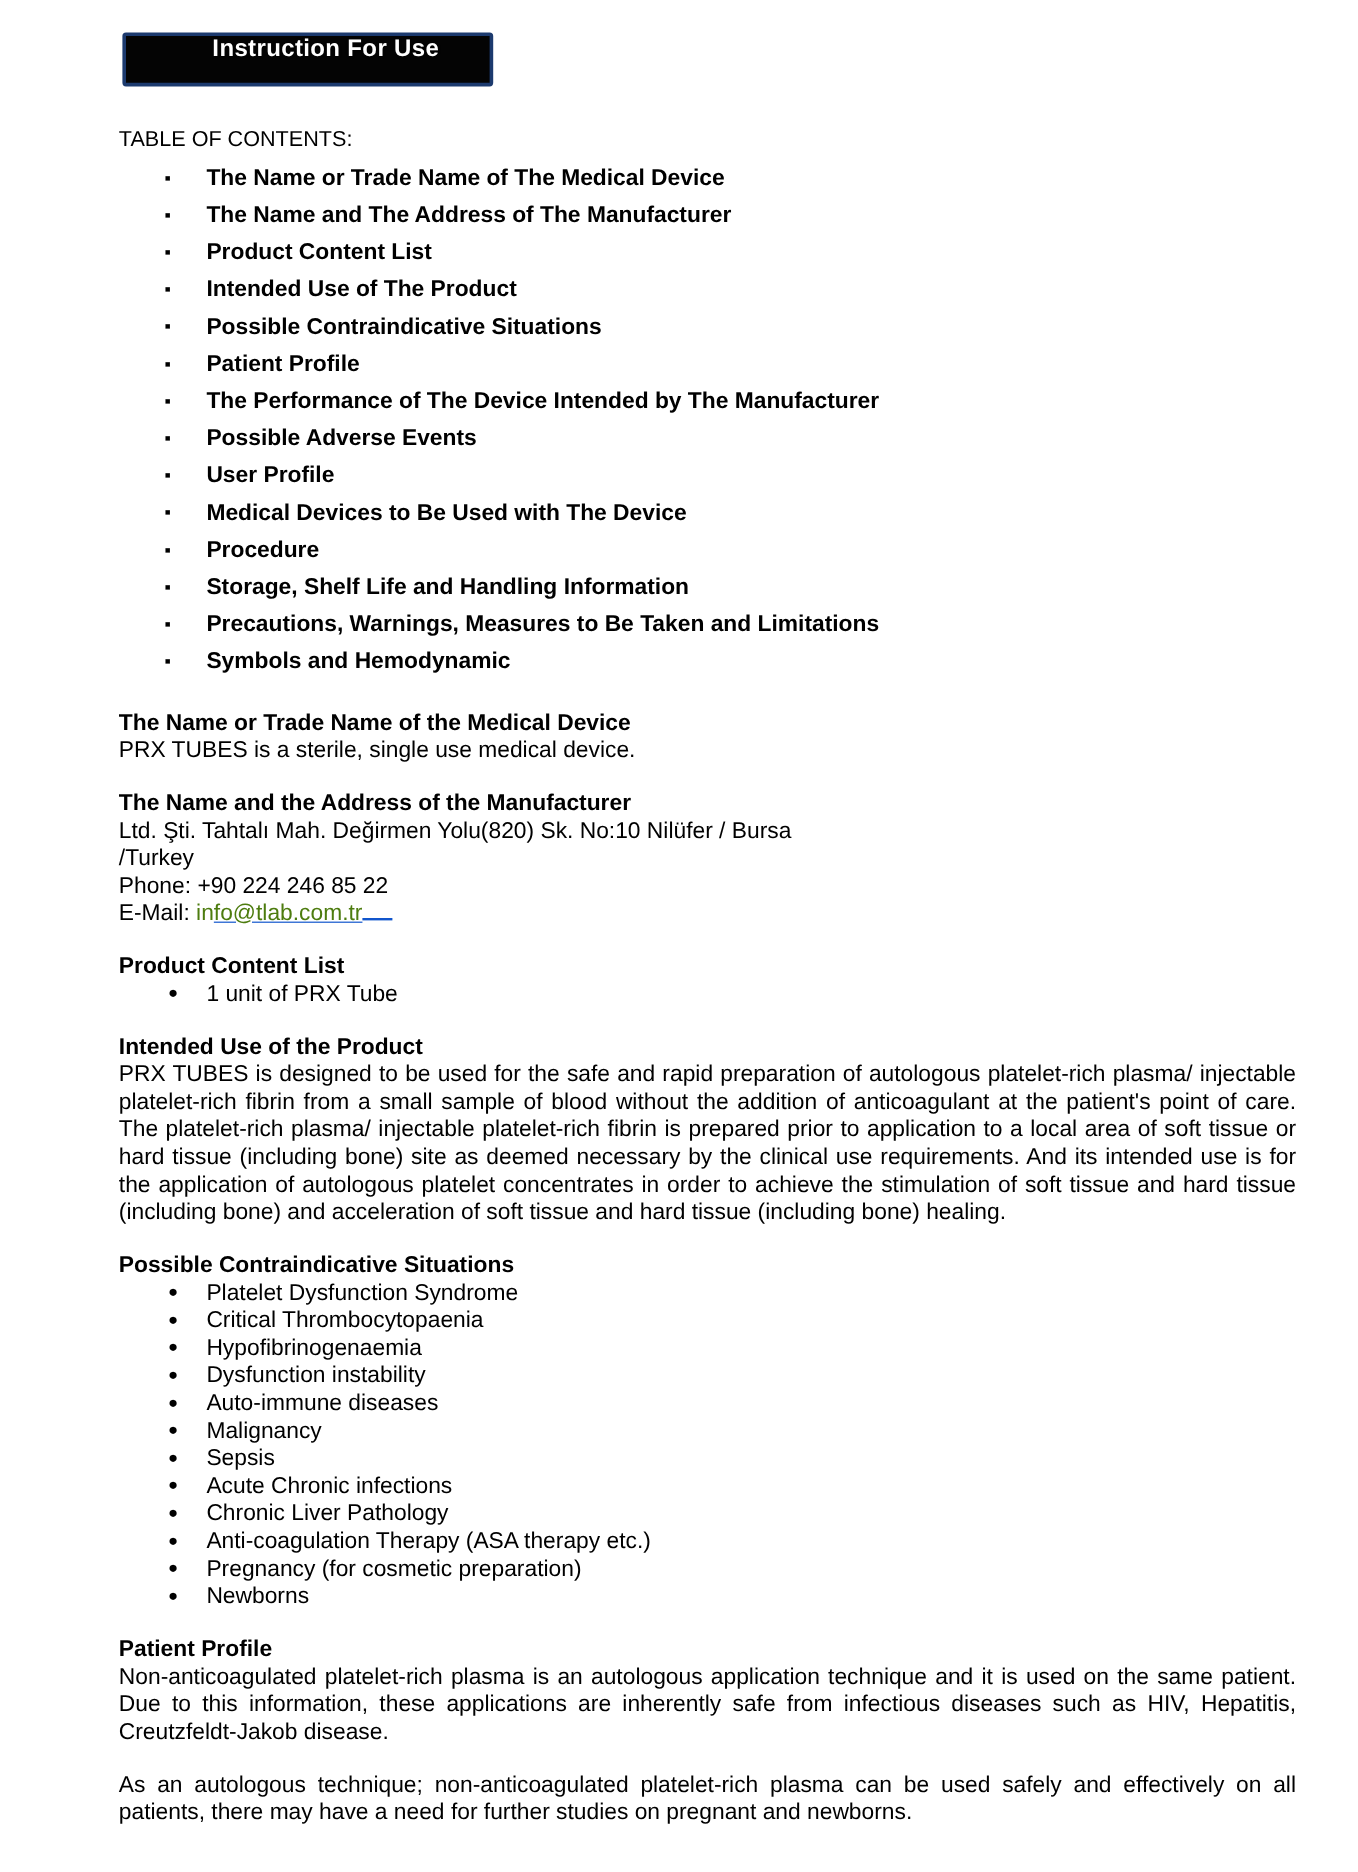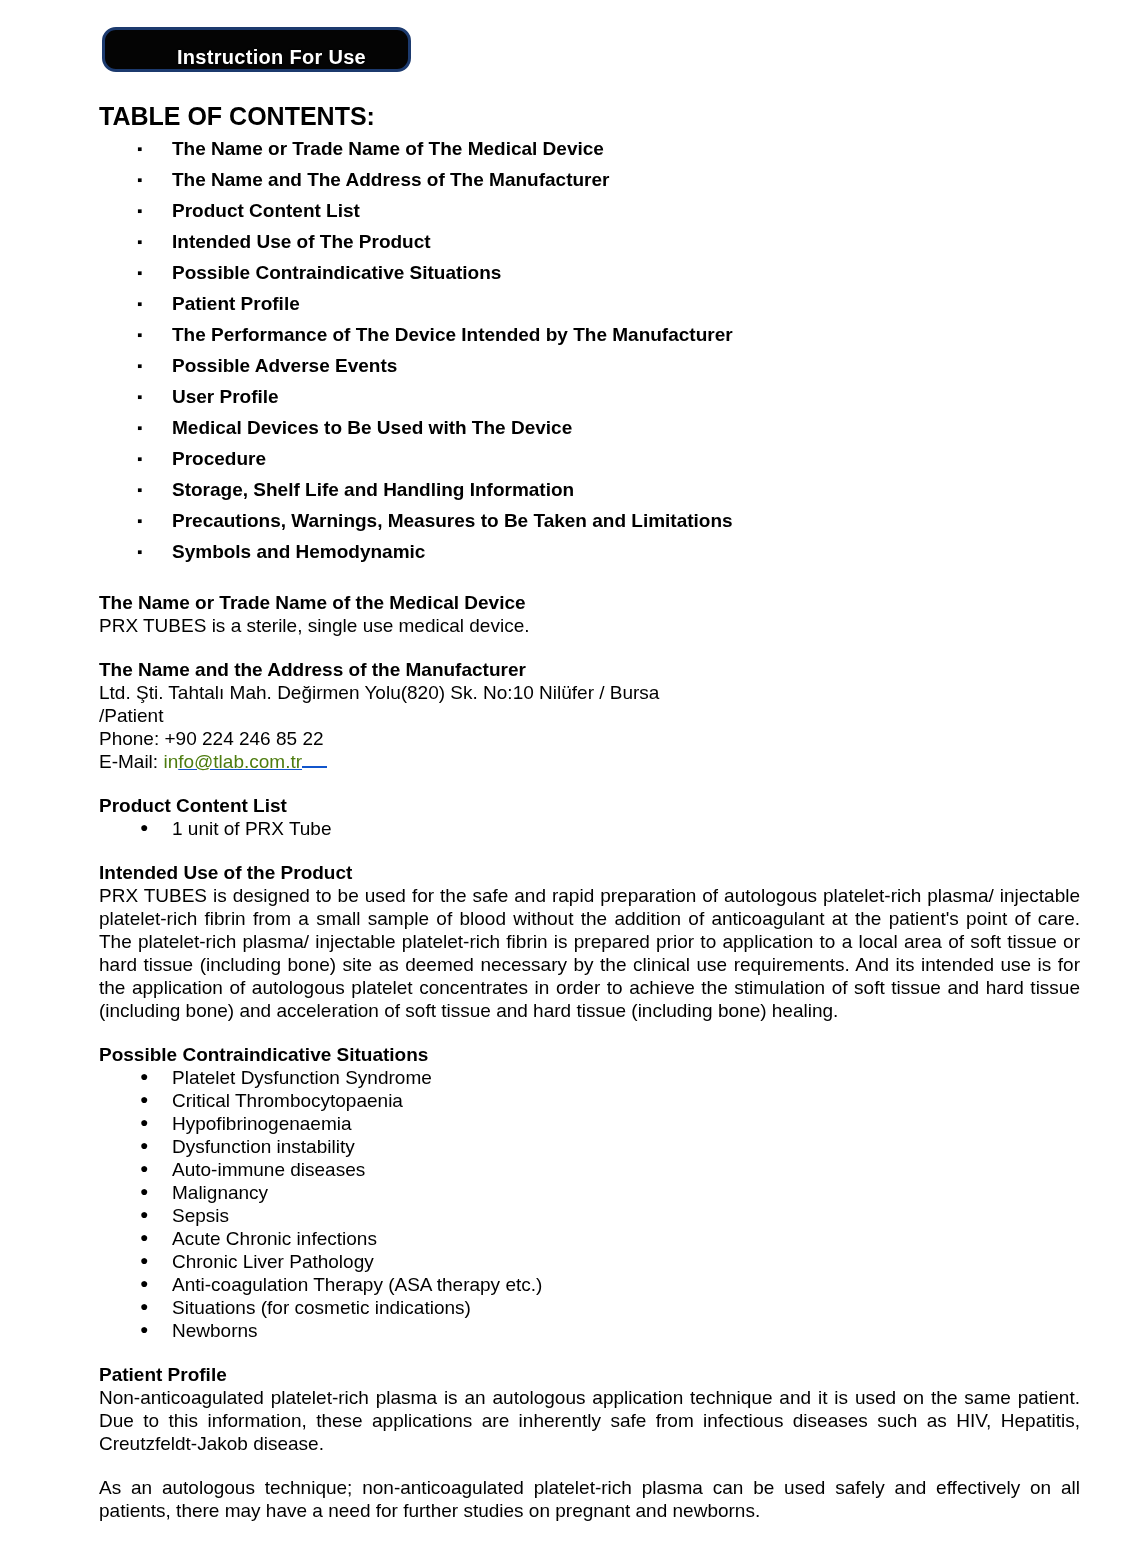--- a/index.html
+++ b/index.html
@@ -9,31 +9,31 @@
     font-size: 19px; line-height: 23px; color: #000000;
   }
   .page { padding: 27px 52px 0 99px; box-sizing: border-box; width: 1132px; }
 
   
   .badge {
     margin-left: 3px;
     width: 273px; height: 39px;
     background: #040404;
     border: 3px solid #1c3a6e;
-    border-radius: 14px;
-    display: flex; align-items: flex-end; justify-content: center;
+    border-radius: 3px;
+    display: flex; align-items: flex-start; justify-content: center;
     padding-left: 30px; box-sizing: content-box;
   }
   .badge span {
     color: #ffffff; font-weight: bold; font-size: 20px; letter-spacing: 0.3px;
     text-shadow: 0 0 2px #000;
   }
 
   
-  .toc-heading { font-size: 25px; font-weight: bold; margin: 33px 0 9px 0; }
+  .toc-heading { font-size: 18px; font-weight: normal; margin: 33px 0 9px 0; }
   ul { list-style: none; margin: 0; padding: 0; }
   .toc li { position: relative; padding-left: 73px; margin-bottom: 8px; font-weight: bold; }
   .toc .blt { position: absolute; left: 38px; top: 0; font-size: 15px; font-weight: normal; }
 
   
   .section { margin-top: 21px; }
   .section.first { margin-top: 28px; }
   h3 { font-size: 19px; font-weight: bold; margin: 0; }
   p { margin: 0; }
   .justify { text-align: justify; }
@@ -121,21 +121,21 @@
     </ul>
 
   <div class="section first">
     <h3>The Name or Trade Name of the Medical Device</h3>
     <p>PRX TUBES is a sterile, single use medical device.</p>
   </div>
 
   <div class="section">
     <h3>The Name and the Address of the Manufacturer</h3>
     <div>Ltd. Şti. Tahtalı Mah. Değirmen Yolu(820) Sk. No:10 Nilüfer / Bursa</div>
-    <div>/Patient</div>
+    <div>/Turkey</div>
     <div>Phone: +90 224 246 85 22</div>
     <div>
       <span>E-Mail:</span>
       <a class="email"><span>in</span><span class="u">fo@tlab.com.tr</span><span class="u-ext"></span></a>
     </div>
   </div>
 
   <div class="section">
     <h3>Product Content List</h3>
     <ul class="dot-list">
@@ -189,21 +189,21 @@
 
         <li>
           <span class="blt">●</span><span>Chronic Liver Pathology</span>
         </li>
 
         <li>
           <span class="blt">●</span><span>Anti-coagulation Therapy (ASA therapy etc.)</span>
         </li>
 
         <li>
-          <span class="blt">●</span><span>Situations (for cosmetic indications)</span>
+          <span class="blt">●</span><span>Pregnancy (for cosmetic preparation)</span>
         </li>
 
         <li>
           <span class="blt">●</span><span>Newborns</span>
         </li>
       </ul>
   </div>
 
   <div class="section">
     <h3>Patient Profile</h3>

